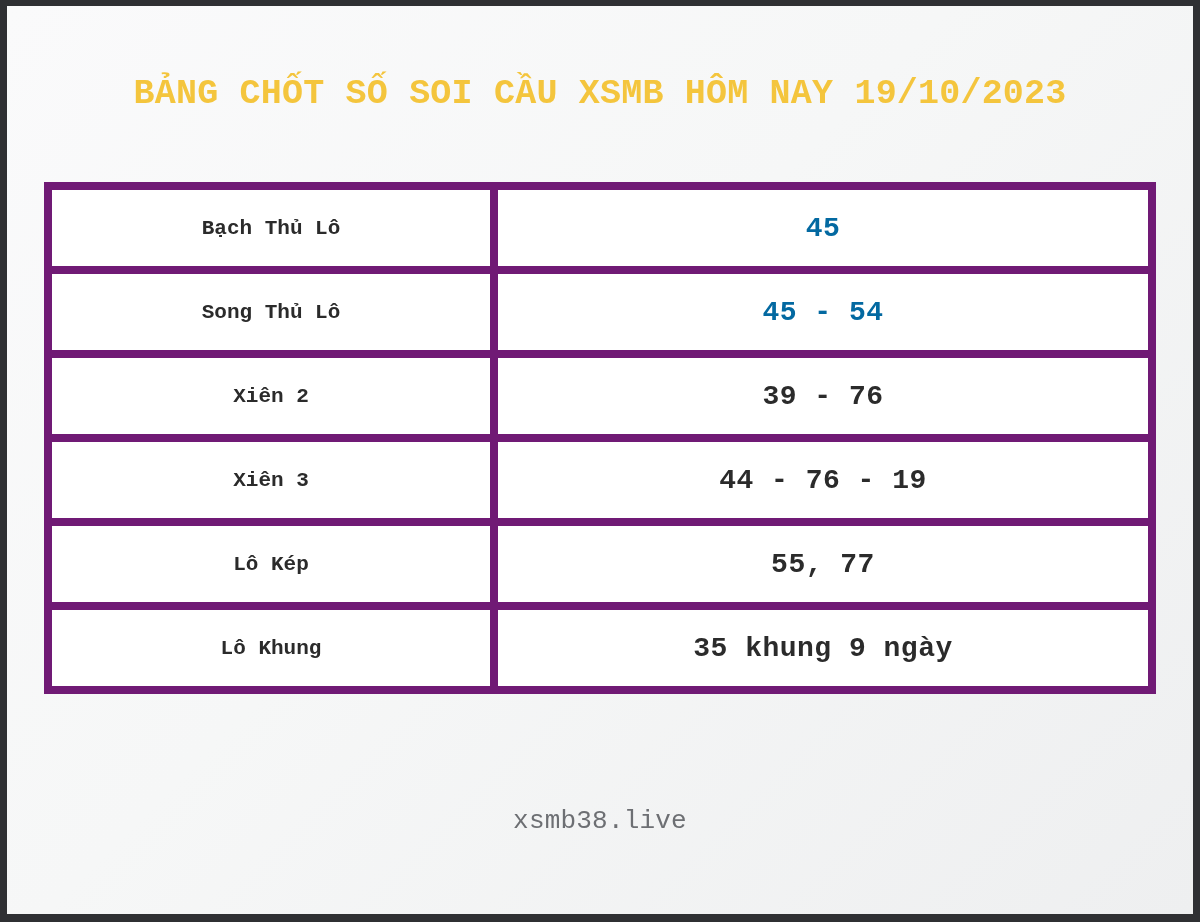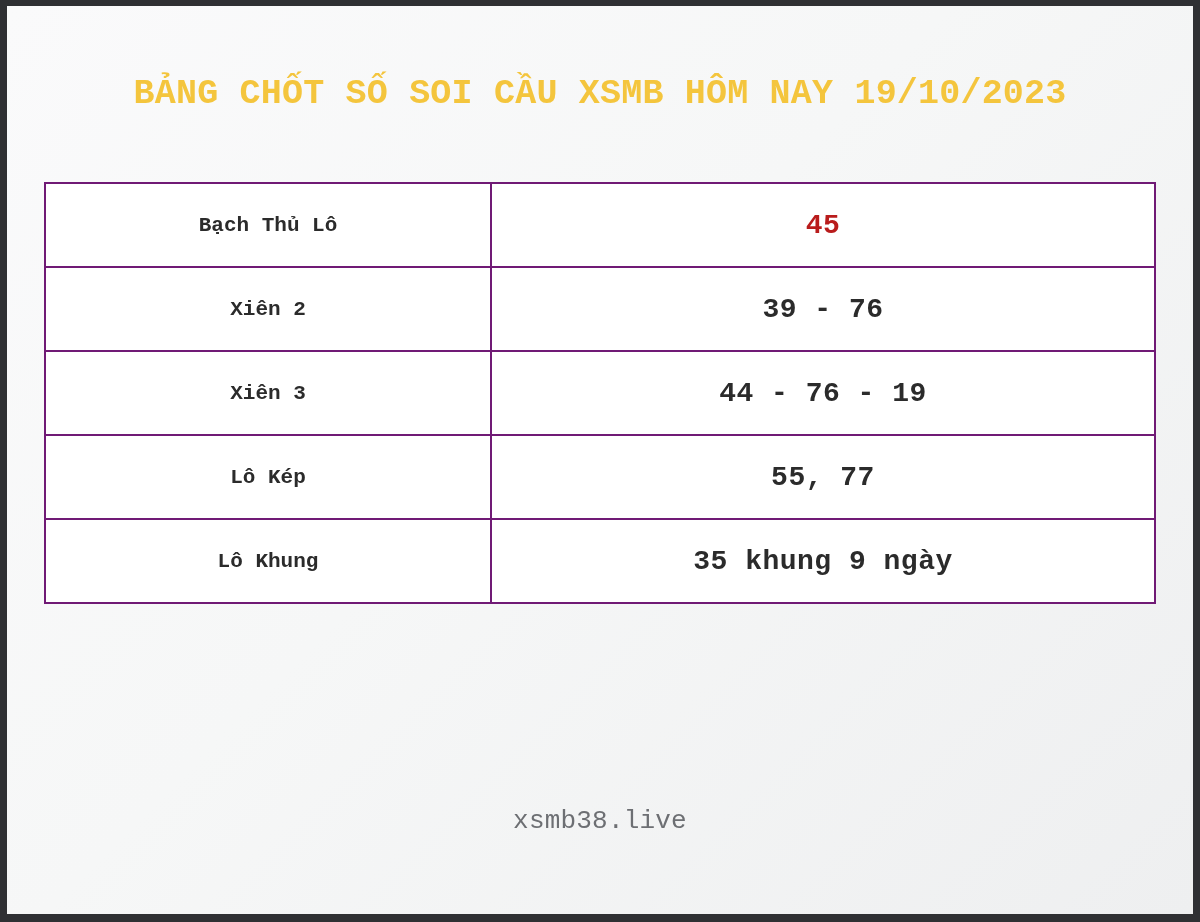--- a/index.html
+++ b/index.html
@@ -52,21 +52,21 @@
     position: absolute;
     left: 37px;
     top: 176px;
     width: 1112px;
     border-collapse: collapse;
     table-layout: fixed;
     background: #ffffff;
   }
 
   .result-table td {
-    border: 2px solid #701a75;
+    border: 8px solid #701a75;
     height: 84px;
     padding: 0 14px;
     text-align: center;
     vertical-align: middle;
     background: #ffffff;
     box-sizing: border-box;
   }
 
   .cell-label {
     width: 446px;
@@ -76,21 +76,21 @@
   }
 
   .cell-value {
     font-size: 28px;
     font-weight: bold;
     color: #2b2b2b;
     letter-spacing: 0.5px;
   }
 
   .cell-value.accent {
-    color: #b91c1c;
+    color: #0369a1;
   }
 
   .footer {
     position: absolute;
     left: 0;
     top: 800px;
     width: 100%;
     text-align: center;
   }
 
@@ -110,20 +110,24 @@
     <div class="page-title">BẢNG CHỐT SỐ SOI CẦU XSMB HÔM NAY 19/10/2023</div>
   </div>
 
   <table class="result-table">
     <tbody>
         <tr>
           <td class="cell-label">Bạch Thủ Lô</td>
           <td class="cell-value accent">45</td>
         </tr>
         <tr>
+          <td class="cell-label">Song Thủ Lô</td>
+          <td class="cell-value accent">45 - 54</td>
+        </tr>
+        <tr>
           <td class="cell-label">Xiên 2</td>
           <td class="cell-value">39 - 76</td>
         </tr>
         <tr>
           <td class="cell-label">Xiên 3</td>
           <td class="cell-value">44 - 76 - 19</td>
         </tr>
         <tr>
           <td class="cell-label">Lô Kép</td>
           <td class="cell-value">55, 77</td>

